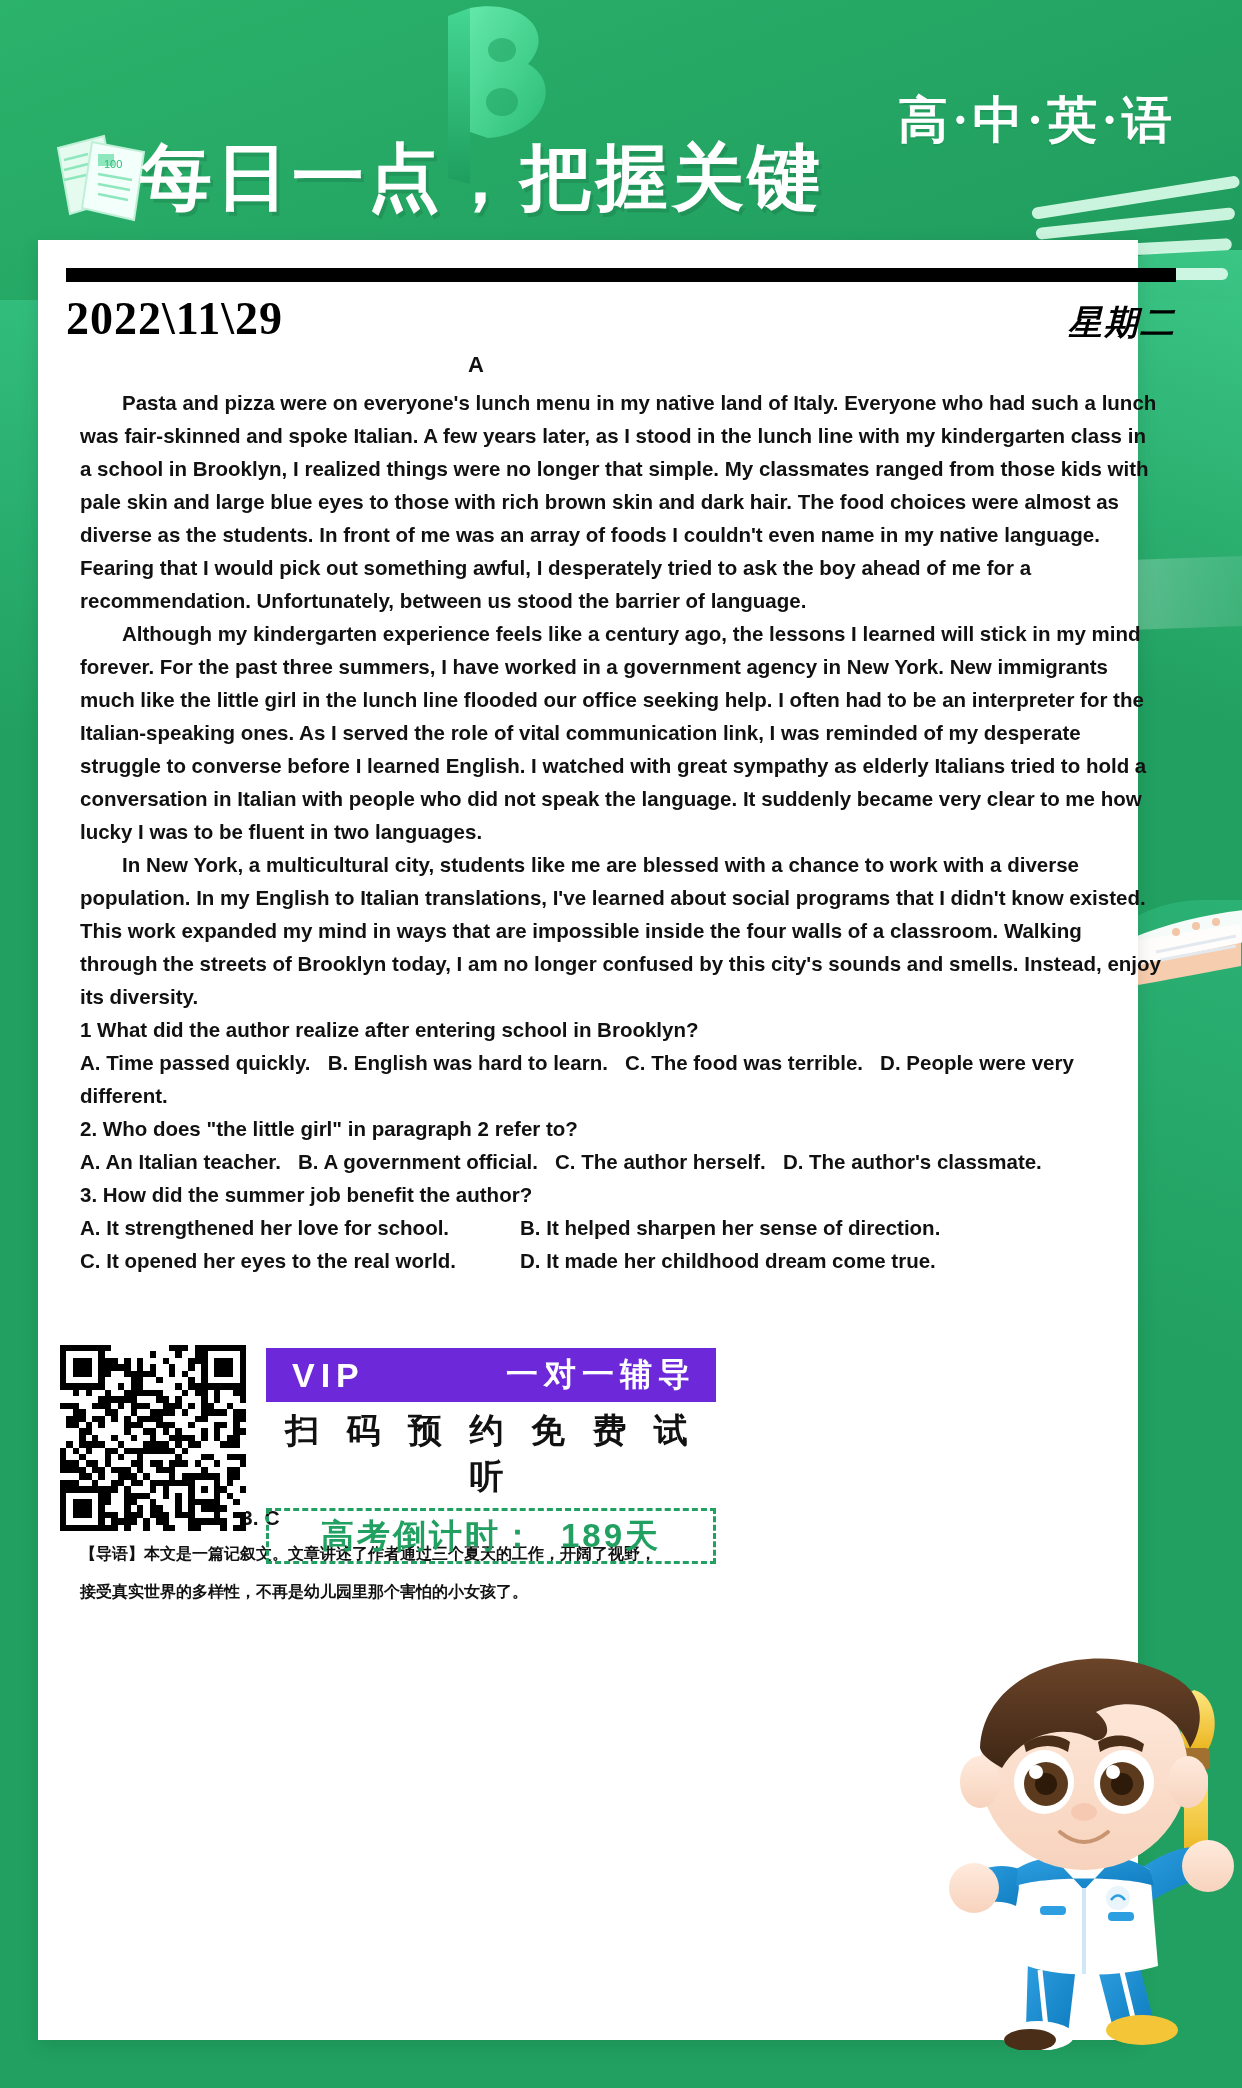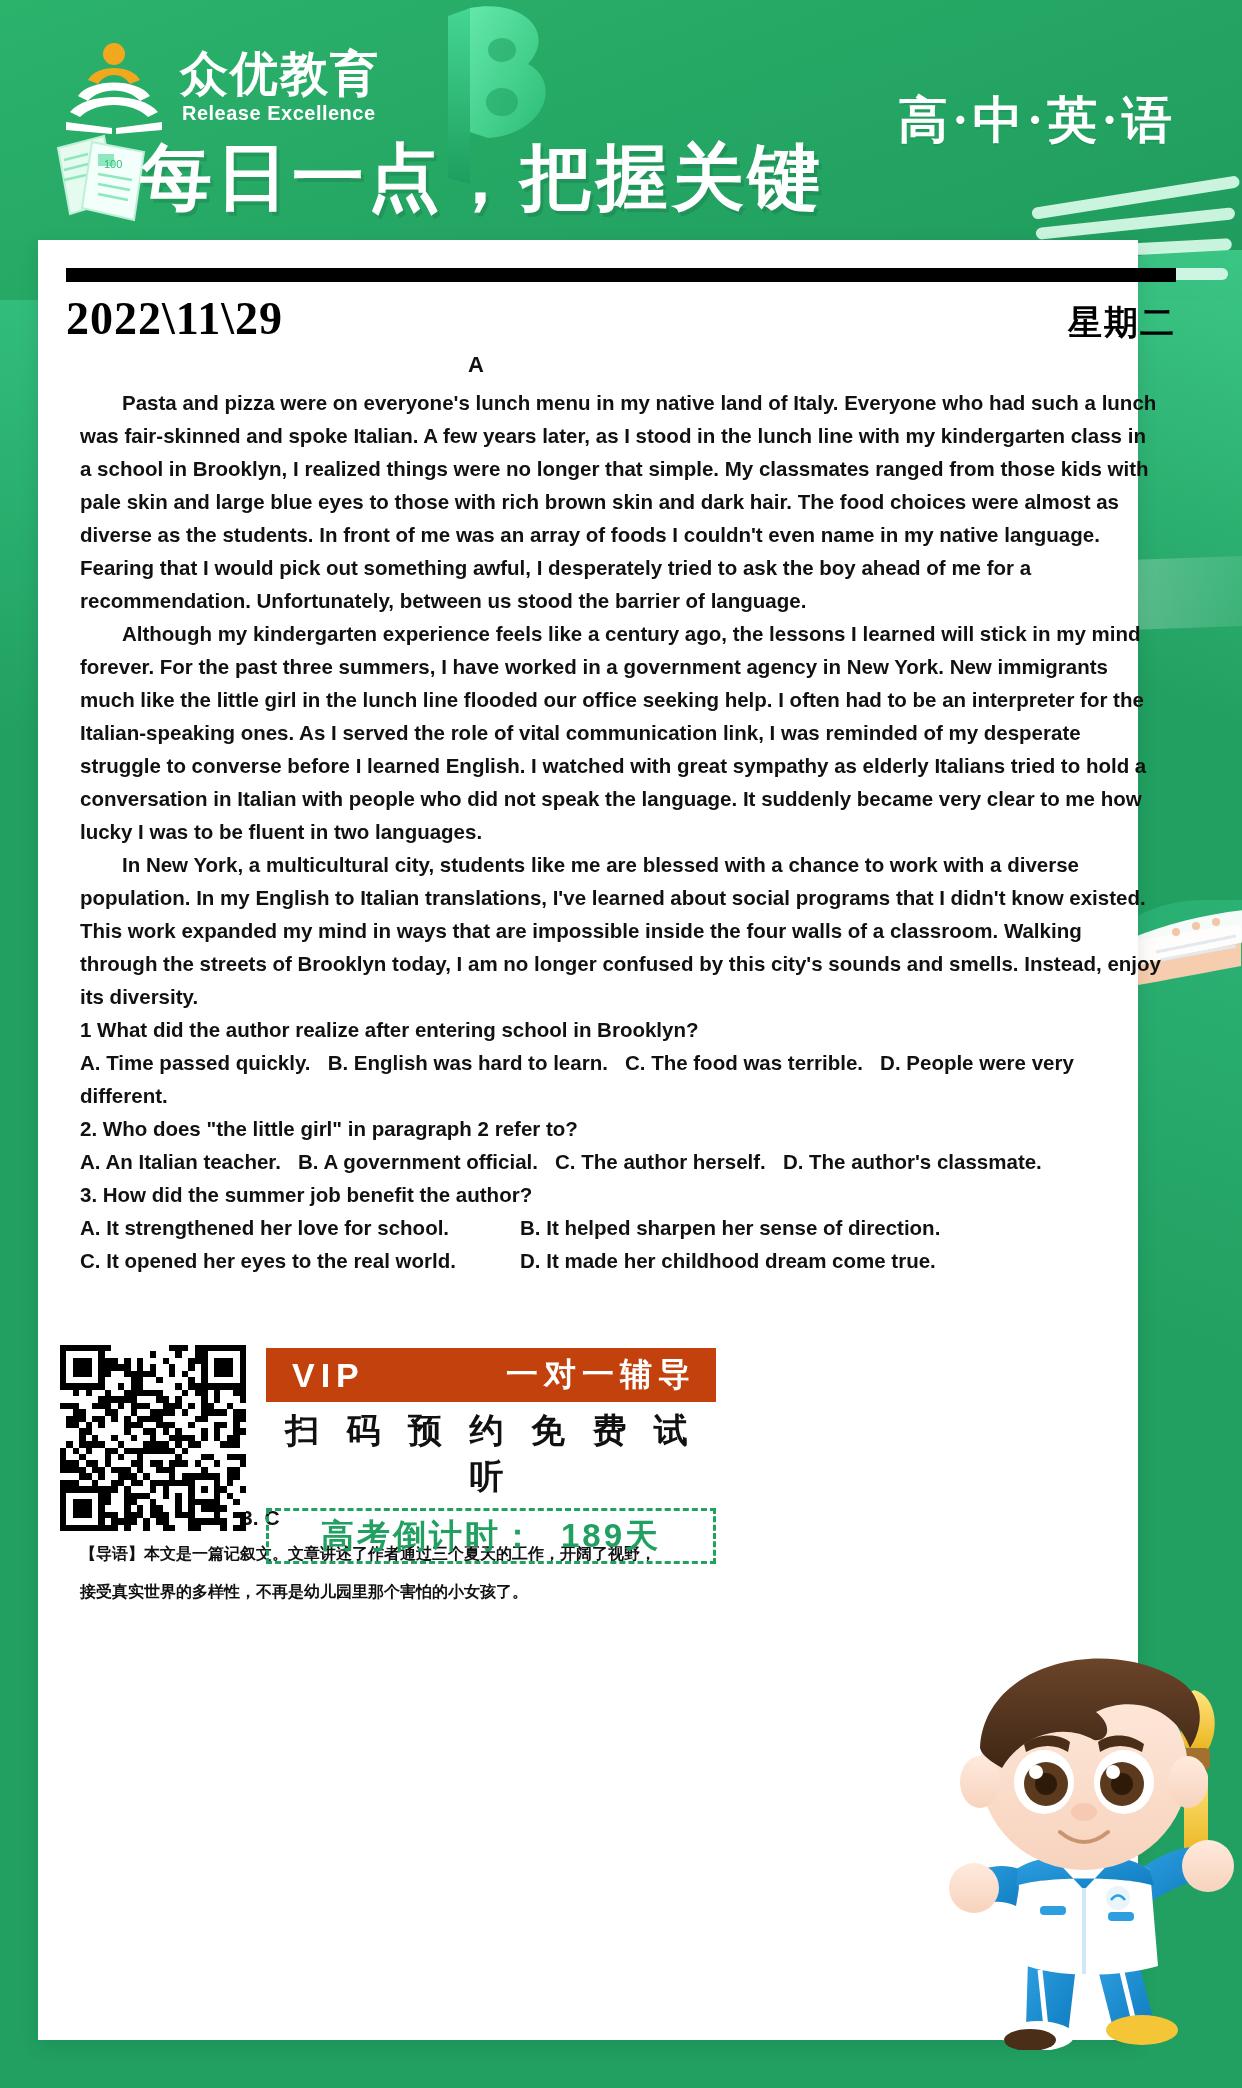--- a/index.html
+++ b/index.html
@@ -59,41 +59,41 @@
   
   .sheet { position:absolute; left:38px; top:240px; width:1100px; height:1800px;
            background:#fff; box-shadow:0 6px 18px rgba(0,0,0,.10); }
 
   .rule { position:absolute; left:28px; top:28px; width:1110px; height:14px; background:#000; }
 
   .datebar { position:absolute; left:28px; top:52px; width:1110px; height:60px; }
   .date { position:absolute; left:0; top:0; color:#000; font-size:46px; font-weight:700;
           font-family:"Liberation Serif", serif; letter-spacing:1px; white-space:nowrap; }
   .weekday { position:absolute; right:0; top:8px; color:#000; font-size:34px; font-weight:700;
-             font-family:"Liberation Serif", serif; letter-spacing:2px; white-space:nowrap; }
+             font-family:"Liberation Serif", serif; letter-spacing:2px; white-space:nowrap;font-style:italic; }
 
   .section-letter { position:absolute; left:28px; top:112px; width:820px;
                     text-align:center; font-size:22px; font-weight:700; color:#111; }
 
   .article { position:absolute; left:42px; top:146px; width:1082px;
              font-size:20.5px; line-height:33px; color:#111; font-weight:600;
              font-family:"Liberation Sans", sans-serif; }
   .article p { margin:0; }
   .article p.indent { text-indent:42px; }
 
   .answers { position:absolute; left:42px; top:1000px; width:1000px;
              font-size:21px; line-height:34px; color:#111; font-weight:700; }
   .answers .cn { font-family:"Liberation Serif", serif; font-weight:700; font-size:16px; line-height:38px; }
 
   
   .qr { position:absolute; left:22px; top:1105px; width:186px; height:186px; }
   .qr canvas, .qr svg { display:block; }
 
   .promo { position:absolute; left:228px; top:1108px; width:450px; }
-  .vipbar { height:54px; background:#c2410c; display:flex; align-items:center;
+  .vipbar { height:54px; background:#6d28d9; display:flex; align-items:center;
             color:#fff; }
   .vipbar .vip { font-size:34px; font-weight:700; letter-spacing:6px; padding-left:26px; }
   .vipbar .one { font-size:32px; font-weight:700; letter-spacing:6px; margin-left:auto; padding-right:20px;text-align:center; }
   .scan { margin-top:6px; text-align:center; font-size:34px; font-weight:700;
           letter-spacing:9px; color:#111; }
   .count { margin-top:8px; border:3px dashed #21a061; height:56px;
            display:flex; align-items:center; justify-content:center;
            color:#21a061; font-size:33px; font-weight:700; letter-spacing:3px; }
 
   .mascot { position:absolute; left:880px; top:1390px; width:330px; height:420px; }
@@ -121,34 +121,20 @@
       <path d="M0 95 C40 70 90 62 150 52 L205 44 L205 86 C150 96 70 112 10 120 Z" fill="#f6cdae"></path>
       <path d="M96 58 C130 44 170 34 208 30 L208 62 C170 70 130 78 100 86 Z" fill="#ffffff" opacity=".95"></path>
       <circle cx="140" cy="52" r="4" fill="#f3c6a8"></circle>
       <circle cx="160" cy="46" r="4" fill="#f3c6a8"></circle>
       <circle cx="180" cy="42" r="4" fill="#f3c6a8"></circle>
       <path d="M120 72 L200 56" stroke="#e3e9ee" stroke-width="3" fill="none"></path>
       <path d="M124 80 L200 66" stroke="#e3e9ee" stroke-width="3" fill="none"></path>
     </svg>
   </div>
 
-  <div class="logo">
-    <div class="mark">
-      <svg viewBox="0 0 108 96" width="108" height="96">
-        <circle cx="54" cy="16" r="11" fill="#f0a81e"></circle>
-        <path d="M28 42 C36 26 72 26 80 42 L70 46 C62 34 46 34 38 46 Z" fill="#f0a81e"></path>
-        <path d="M18 58 C30 40 78 40 90 58 L80 63 C68 49 40 49 28 63 Z" fill="#fff"></path>
-        <path d="M10 74 C26 54 82 54 98 74 L88 79 C72 63 36 63 20 79 Z" fill="#fff"></path>
-        <path d="M6 84 L52 90 L52 96 L6 92 Z" fill="#fff"></path>
-        <path d="M102 84 L56 90 L56 96 L102 92 Z" fill="#fff"></path>
-      </svg>
-    </div>
-    <div class="cn">众优教育</div>
-    <div class="en">Release Excellence</div>
-  </div>
 
   <div class="b-glyph">
     <svg viewBox="0 0 130 180" width="130" height="180">
       <defs>
         <linearGradient id="bg1" x1="0" y1="0" x2="1" y2="1">
           <stop offset="0%" stop-color="#63e8aa"></stop>
             <stop offset="100%" stop-color="#2cbd77"></stop>
         </linearGradient>
         <linearGradient id="bg2" x1="0" y1="0" x2="0" y2="1">
           <stop offset="0%" stop-color="#44d693"></stop>

